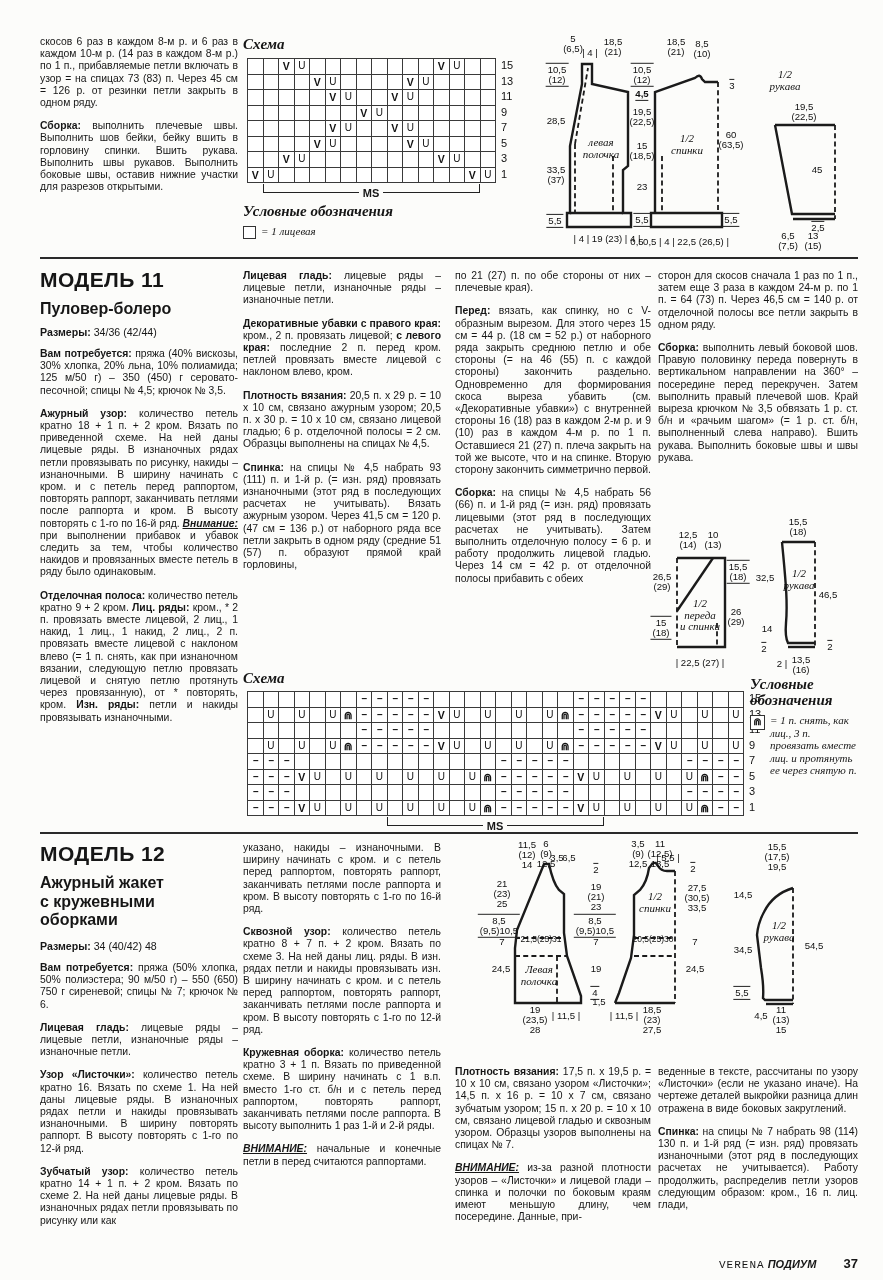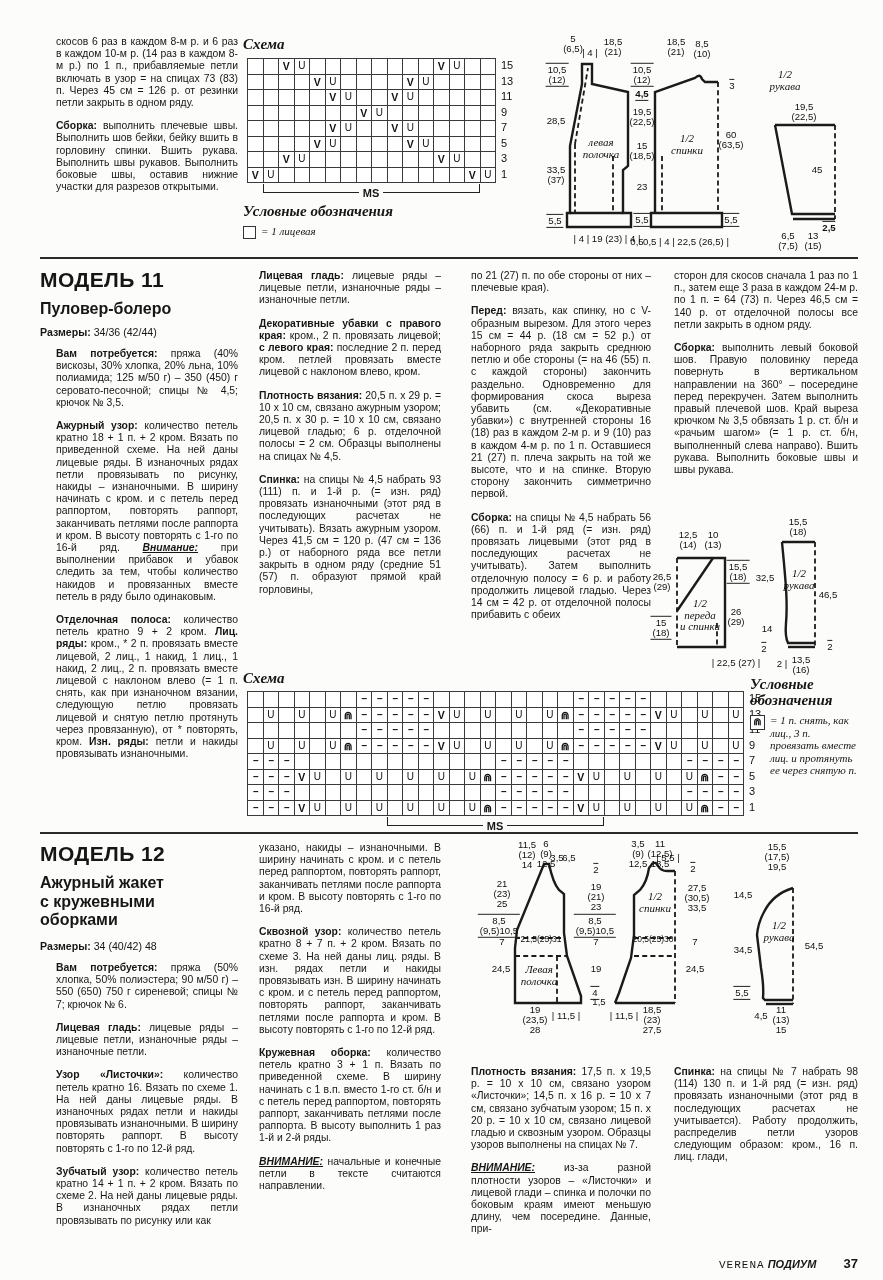--- a/index.html
+++ b/index.html
@@ -1,20 +1,20 @@
 <!DOCTYPE html>
 <html lang="ru"><head>
 <meta charset="utf-8">
 <style>
   html,body{margin:0;padding:0;background:#e8e6e2;}
   .page{position:relative;width:883px;height:1280px;background:#fcfcfa;overflow:hidden;
         font-family:"Liberation Sans",sans-serif;color:#161616;}
   .abs{position:absolute;}
   .col{position:absolute;text-align:justify;font-size:10.4px;line-height:12.2px;}
-  p.para{margin:0 0 11px 16px;}
+  p.para{margin:0 0 11px 0;}
   .b{font-weight:bold;}
   .u{text-decoration:underline;font-style:italic;font-weight:bold;}
   .h1{font-size:21px;font-weight:bold;letter-spacing:.4px;}
   .h2{font-size:16px;font-weight:bold;line-height:18.5px;white-space:pre-line;}
   .sizes{font-size:10.6px;margin-top:4px;}
   .rule{position:absolute;left:40px;width:818px;height:2px;background:#2a2a2a;}
   .chart-title,.legend-title{font-family:"Liberation Serif",serif;font-style:italic;font-weight:bold;font-size:15px;}
   .legend-title{white-space:pre-line;line-height:16px;}
   
   .chart{position:absolute;}
@@ -264,21 +264,21 @@
       <div class="dlb pc" style="left: 56px; top: 120px;">левая
 полочка</div>
       <div class="dlb pc" style="left: 142px; top: 116px;">1/2
 спинки</div>
       <div class="dlb" style="left: 54px; top: 211px; margin-left: 8px;">| 4 | 19 (23) | 4 |</div>
       <div class="dlb" style="left: 92px; top: 214px;">0,5</div>
       <div class="dlb" style="left: 141px; top: 214px;">0,5 | 4 | 22,5 (26,5) |</div>
       <div class="dlb" style="left: 259px; top: 84px;">19,5
 (22,5)</div>
       <div class="dlb" style="left: 272px; top: 142px;">45</div>
-      <div class="dlb t" style="left: 284px; top: 199px; font-weight: bold;">2,5</div>
+      <div class="dlb t" style="left: 273px; top: 199px;">2,5</div>
       <div class="dlb" style="left: 243px; top: 213px;">6,5
 (7,5)</div>
       <div class="dlb" style="left: 268px; top: 213px;">13
 (15)</div>
     </div>
 
   <div class="rule" style="top:257px;"></div>
 
   <div class="abs h1" style="left:40px;top:268px;">МОДЕЛЬ 11</div>
   <div class="abs h2" style="left:40px;top:300px;">Пуловер-болеро</div>
@@ -319,21 +319,21 @@
       <path class="sld" d="M133,142 L160,142"></path>
     </svg>
   <div class="dlb" style="left: 33px; top: 35px;">12,5
 (14)</div>
       <div class="dlb" style="left: 58px; top: 35px;">10
 (13)</div>
       <div class="dlb" style="left: 7px; top: 77px;">26,5
 (29)</div>
       <div class="dlb tb" style="left: 6px; top: 123px;">15
 (18)</div>
-      <div class="dlb" style="left: 45px; top: 158px; margin-left: 36px;">| 22,5 (27) |</div>
+      <div class="dlb" style="left: 45px; top: 158px;">| 22,5 (27) |</div>
       <div class="dlb tb" style="left: 83px; top: 67px;">15,5
 (18)</div>
       <div class="dlb" style="left: 81px; top: 112px;">26
 (29)</div>
       <div class="dlb" style="left: 110px; top: 73px;">32,5</div>
       <div class="dlb" style="left: 112px; top: 124px;">14</div>
       <div class="dlb t" style="left: 109px; top: 143px;">2</div>
       <div class="dlb" style="left: 143px; top: 22px;">15,5
 (18)</div>
       <div class="dlb" style="left: 173px; top: 90px;">46,5</div>
@@ -645,21 +645,21 @@
   <div class="col" style="left:40px;top:962px;width:198px;">
       <p class="para"><span class="b">Вам потребуется: </span><span>пряжа (50% хлопка, 50% полиэстера; 90 м/50 г) – 550 (650) 750 г сиреневой; спицы № 7; крючок № 6.</span></p>
       <p class="para"><span class="b">Лицевая гладь: </span><span>лицевые ряды – лицевые петли, изнаночные ряды – изнаночные петли.</span></p>
       <p class="para"><span class="b">Узор «Листочки»: </span><span>количество петель кратно 16. Вязать по схеме 1. На ней даны лицевые ряды. В изнаночных рядах петли и накиды провязывать изнаночными. В ширину повторять раппорт. В высоту повторять с 1-го по 12-й ряд.</span></p>
       <p class="para"><span class="b">Зубчатый узор: </span><span>количество петель кратно 14 + 1 п. + 2 кром. Вязать по схеме 2. На ней даны лицевые ряды. В изнаночных рядах петли провязывать по рисунку или как</span></p>
     </div>
   <div class="col" style="left:243px;top:842px;width:198px;height:414px;overflow:hidden;">
       <p class="para"><span>указано, накиды – изнаночными. В ширину начинать с кром. и с петель перед раппортом, повторять раппорт, заканчивать петлями после раппорта и кром. В высоту повторять с 1-го по 16-й ряд.</span></p>
       <p class="para"><span class="b">Сквозной узор: </span><span>количество петель кратно 8 + 7 п. + 2 кром. Вязать по схеме 3. На ней даны лиц. ряды. В изн. рядах петли и накиды провязывать изн. В ширину начинать с кром. и с петель перед раппортом, повторять раппорт, заканчивать петлями после раппорта и кром. В высоту повторять с 1-го по 12-й ряд.</span></p>
       <p class="para"><span class="b">Кружевная оборка: </span><span>количество петель кратно 3 + 1 п. Вязать по приведенной схеме. В ширину начинать с 1 в.п. вместо 1-го ст. б/н и с петель перед раппортом, повторять раппорт, заканчивать петлями после раппорта. В высоту выполнить 1 раз 1-й и 2-й ряды.</span></p>
-      <p class="para"><span class="u">ВНИМАНИЕ:</span><span> начальные и конечные петли в тексте считаются направлении.</span></p>
+      <p class="para"><span class="u">ВНИМАНИЕ:</span><span> начальные и конечные петли в перед считаются раппортами.</span></p>
     </div>
 
   <div class="diagram" style="left:455px;top:838px;width:405px;height:225px;">
     <svg width="405" height="225" viewBox="0 0 405 225">
       <path class="sld" d="M60,165 L60,110 L62,92 L89,26 L94,26 Q98,45 104,52 L109,56 L109,95 L112,118 L126,158 L126,165 Z"></path>
       <path class="dsh" d="M60,100 L109,100"></path>
       <path class="dsh" d="M60,118 L112,118"></path>
       <path class="dsh" d="M102,118 L102,165"></path>
       <path class="sld" d="M160,165 L164,155 L176,120 L179,97 L179,57 L185,52 Q192,44 194,30 L197,26 Q201,23 203,28 Q206,33 212,33 L220,33"></path>
       <path class="sld" d="M160,165 L220,165"></path>
@@ -735,20 +735,21 @@
       <div class="dlb" style="left: 326px; top: 182px;">11
 (13)
 15</div>
     </div>
 
   <div class="col" style="left:455px;top:1066px;width:196px;">
       <p class="para"><span class="b">Плотность вязания: </span><span>17,5 п. x 19,5 р. = 10 x 10 см, связано узором «Листочки»; 14,5 п. x 16 р. = 10 x 7 см, связано зубчатым узором; 15 п. x 20 р. = 10 x 10 см, связано лицевой гладью и сквозным узором. Образцы узоров выполнены на спицах № 7.</span></p>
       <p class="para"><span class="u">ВНИМАНИЕ:</span><span> из-за разной плотности узоров – «Листочки» и лицевой глади – спинка и полочки по боковым краям имеют меньшую длину, чем посередине. Данные, при-</span></p>
     </div>
   <div class="col" style="left:658px;top:1066px;width:200px;">
+      <p class="para"><span>веденные в тексте, рассчитаны по узору «Листочки» (если не указано иначе). На чертеже деталей выкройки разница длин отражена в виде боковых закруглений.</span></p>
       <p class="para"><span class="b">Спинка: </span><span>на спицы № 7 набрать 98 (114) 130 п. и 1-й ряд (= изн. ряд) провязать изнаночными (этот ряд в последующих расчетах не учитывается). Работу продолжить, распределив петли узоров следующим образом: кром., 16 п. лиц. глади,</span></p>
     </div>
 
   <div class="footer">
     <span class="brand">VERENA</span>
     <span class="sec">ПОДИУМ</span>
     <span class="pg">37</span>
   </div>
 
 </div>

